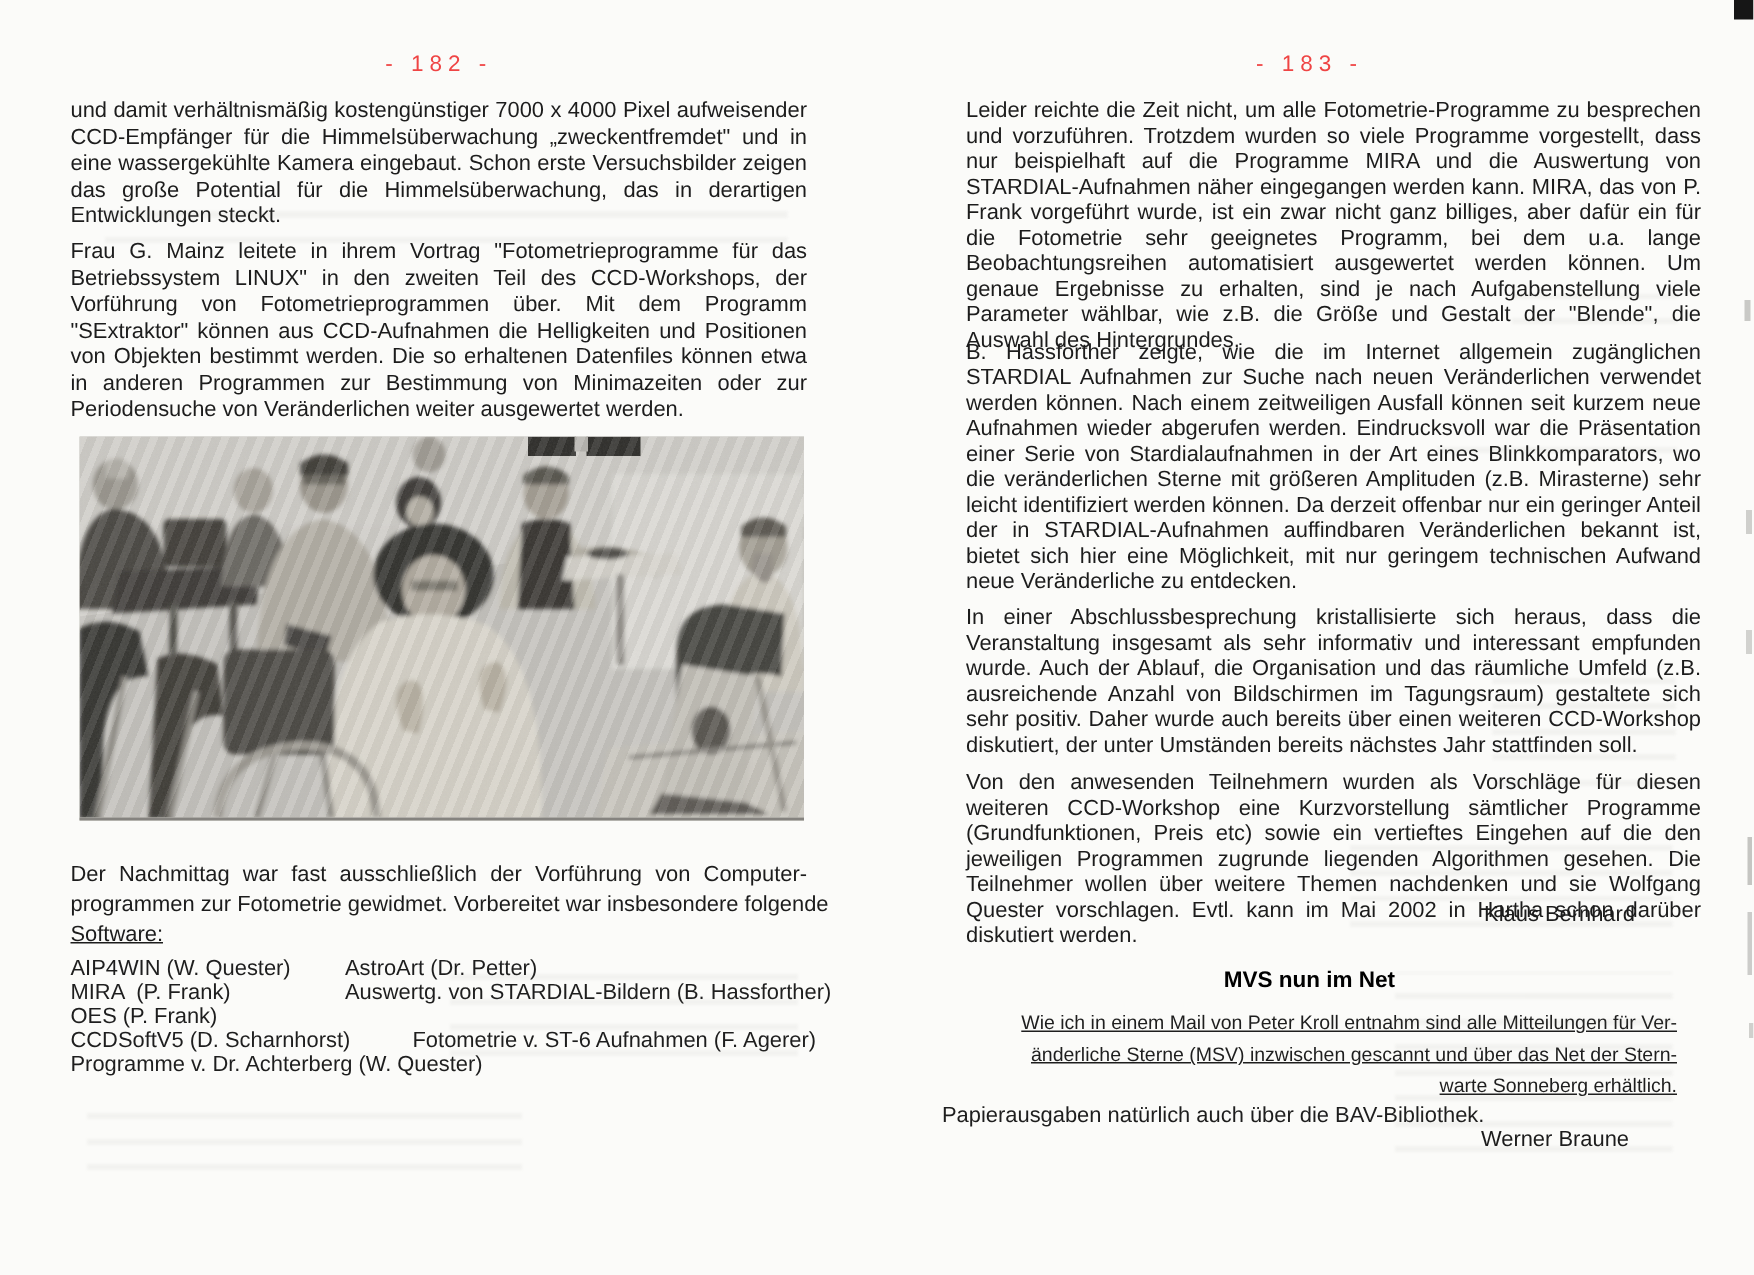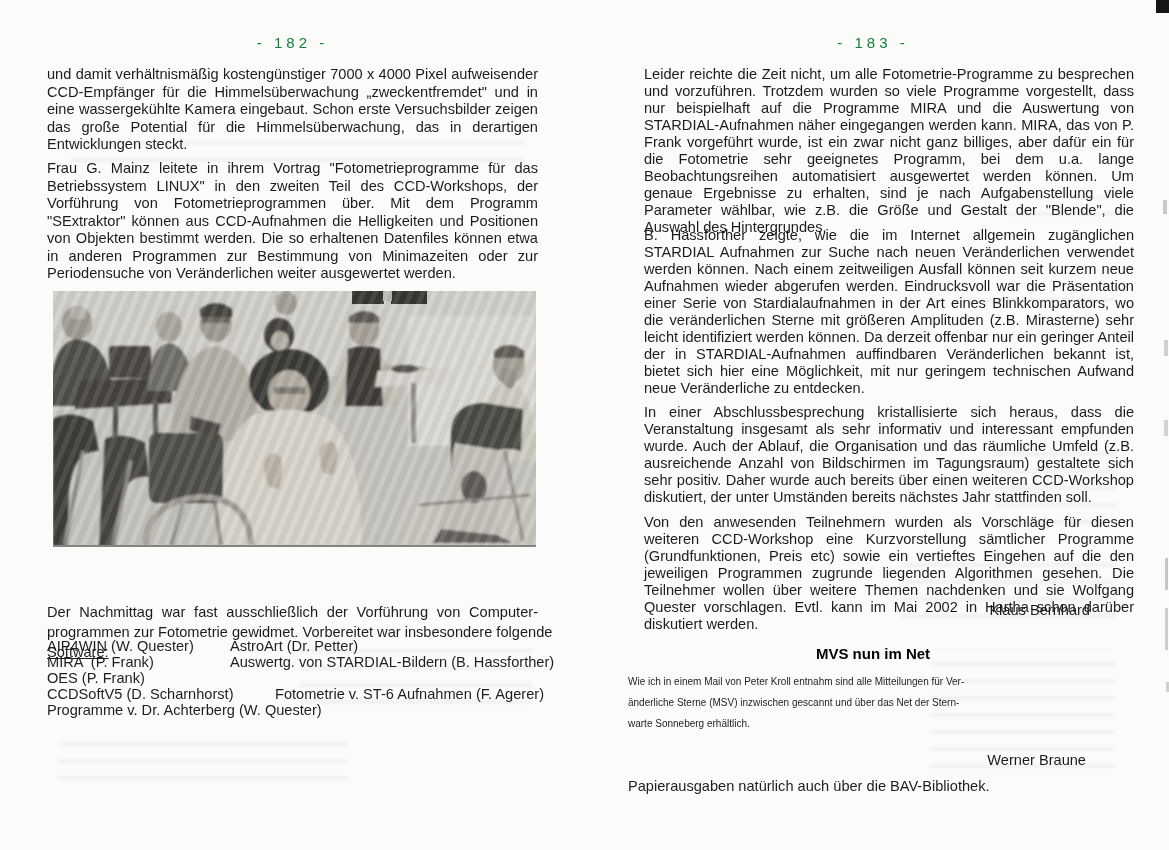--- a/index.html
+++ b/index.html
@@ -7,21 +7,21 @@
     width:1169px;height:850px;position:relative;overflow:hidden;
     background:#fbfbf9;
     font-family:"Liberation Sans",sans-serif;
     color:#1e1e1e;
   }
   .page{position:absolute;top:0;}
   #page-left{left:47px;width:491px;}
   #page-right{left:628px;width:490px;}
   .hdr{
     position:absolute;width:100%;text-align:center;
-    font-size:15px;letter-spacing:4px;color:#15803d;
+    font-size:15px;letter-spacing:4px;color:#ef4444;
   }
   .para{
     position:absolute;width:100%;
     font-size:14.6px;line-height:17.5px;
     text-align:justify;
     color:#1c1c1c;
   }
   .para-r{line-height:17px;margin-left:16px;}
   .jline{
     display:block;width:100%;
@@ -49,21 +49,21 @@
   .sig{
     position:absolute;width:100%;text-align:right;
     font-size:14.6px;color:#1c1c1c;
   }
   .sig-1{padding-right:28px;box-sizing:border-box;}
   .sig-2{padding-right:32px;box-sizing:border-box;}
   .section-heading{
     position:absolute;width:100%;text-align:center;
     font-size:15px;font-weight:700;color:#000000;
   }
-  .msv{position:absolute;width:100%;font-size:10px;line-height:21px;text-align:left;}
+  .msv{position:absolute;width:100%;font-size:13px;line-height:21px;text-align:right;text-decoration:underline;}
   .plain-line{position:absolute;width:100%;font-size:14.6px;text-align:left;}
   
   .bleed{
     position:absolute;pointer-events:none;
     background:repeating-linear-gradient(0deg,
       rgba(120,120,116,0.13) 0 4px, rgba(0,0,0,0) 4px 17px);
     filter:blur(1.2px);opacity:.55;
   }
   
   .scan-mark{position:absolute;pointer-events:none;}
@@ -71,21 +71,21 @@
 </head>
 <body>
 
 <div class="page" id="page-left">
   <div class="hdr" style="top:34px;">- 182 -</div>
 
   <div class="para" style="top:66px;">und damit verhältnismäßig kostengünstiger 7000 x 4000 Pixel aufweisender CCD-Empfänger für die Himmelsüberwachung „zweckentfremdet" und in eine wassergekühlte Kamera eingebaut. Schon erste Versuchsbilder zeigen das große Potential für die Himmelsüberwachung, das in derartigen Entwicklungen steckt.</div>
 
   <div class="para" style="top:160px;">Frau G. Mainz leitete in ihrem Vortrag "Fotometrieprogramme für das Betriebssystem LINUX" in den zweiten Teil des CCD-Workshops, der Vorführung von Fotometrieprogrammen über. Mit dem Programm "SExtraktor" können aus CCD-Aufnahmen die Helligkeiten und Positionen von Objekten bestimmt werden. Die so erhaltenen Datenfiles können etwa in anderen Programmen zur Bestimmung von Minimazeiten oder zur Periodensuche von Veränderlichen weiter ausgewertet werden.</div>
 
-  <div class="para" style="top:573px;line-height:20px;margin-top:29px;">
+  <div class="para" style="top:573px;line-height:20px;">
     <span class="jline">Der Nachmittag war fast ausschließlich der Vorführung von Computer-</span>
     <span class="jline">programmen zur Fotometrie gewidmet. Vorbereitet war insbesondere folgende</span>
     <span class="jline last">Software:</span>
   </div>
 
   <div class="sw-list" style="top:638px;">
     <div class="sw-row">
       <span class="sw-left">AIP4WIN (W. Quester)</span>
       <span class="sw-right">AstroArt (Dr. Petter)</span>
     </div>
@@ -215,21 +215,21 @@
   <div class="sig sig-1" style="top:602px;">Klaus Bernhard</div>
 
   <div class="section-heading" style="top:645px;">MVS nun im Net</div>
 
   <div class="msv" style="top:671px;">
     <div>Wie ich in einem Mail von Peter Kroll entnahm sind alle Mitteilungen für Ver-</div>
     <div>änderliche Sterne (MSV) inzwischen gescannt und über das Net der Stern-</div>
     <div>warte Sonneberg erhältlich.</div>
   </div>
 
-  <div class="plain-line" style="top:736px;margin-top:42px;">Papierausgaben natürlich auch über die BAV-Bibliothek.</div>
+  <div class="plain-line" style="top:736px;">Papierausgaben natürlich auch über die BAV-Bibliothek.</div>
 
   <div class="sig sig-2" style="top:752px;">Werner Braune</div>
 </div>
 
 <div class="bleed" style="left:70px;top:138px;width:455px;height:24px;"></div>
 <div class="bleed" style="left:300px;top:646px;width:232px;height:58px;"></div>
 <div class="bleed" style="left:58px;top:742px;width:290px;height:38px;"></div>
 <div class="bleed" style="left:1008px;top:196px;width:110px;height:20px;"></div>
 <div class="bleed" style="left:958px;top:286px;width:160px;height:16px;"></div>
 <div class="bleed" style="left:995px;top:448px;width:122px;height:76px;"></div>

